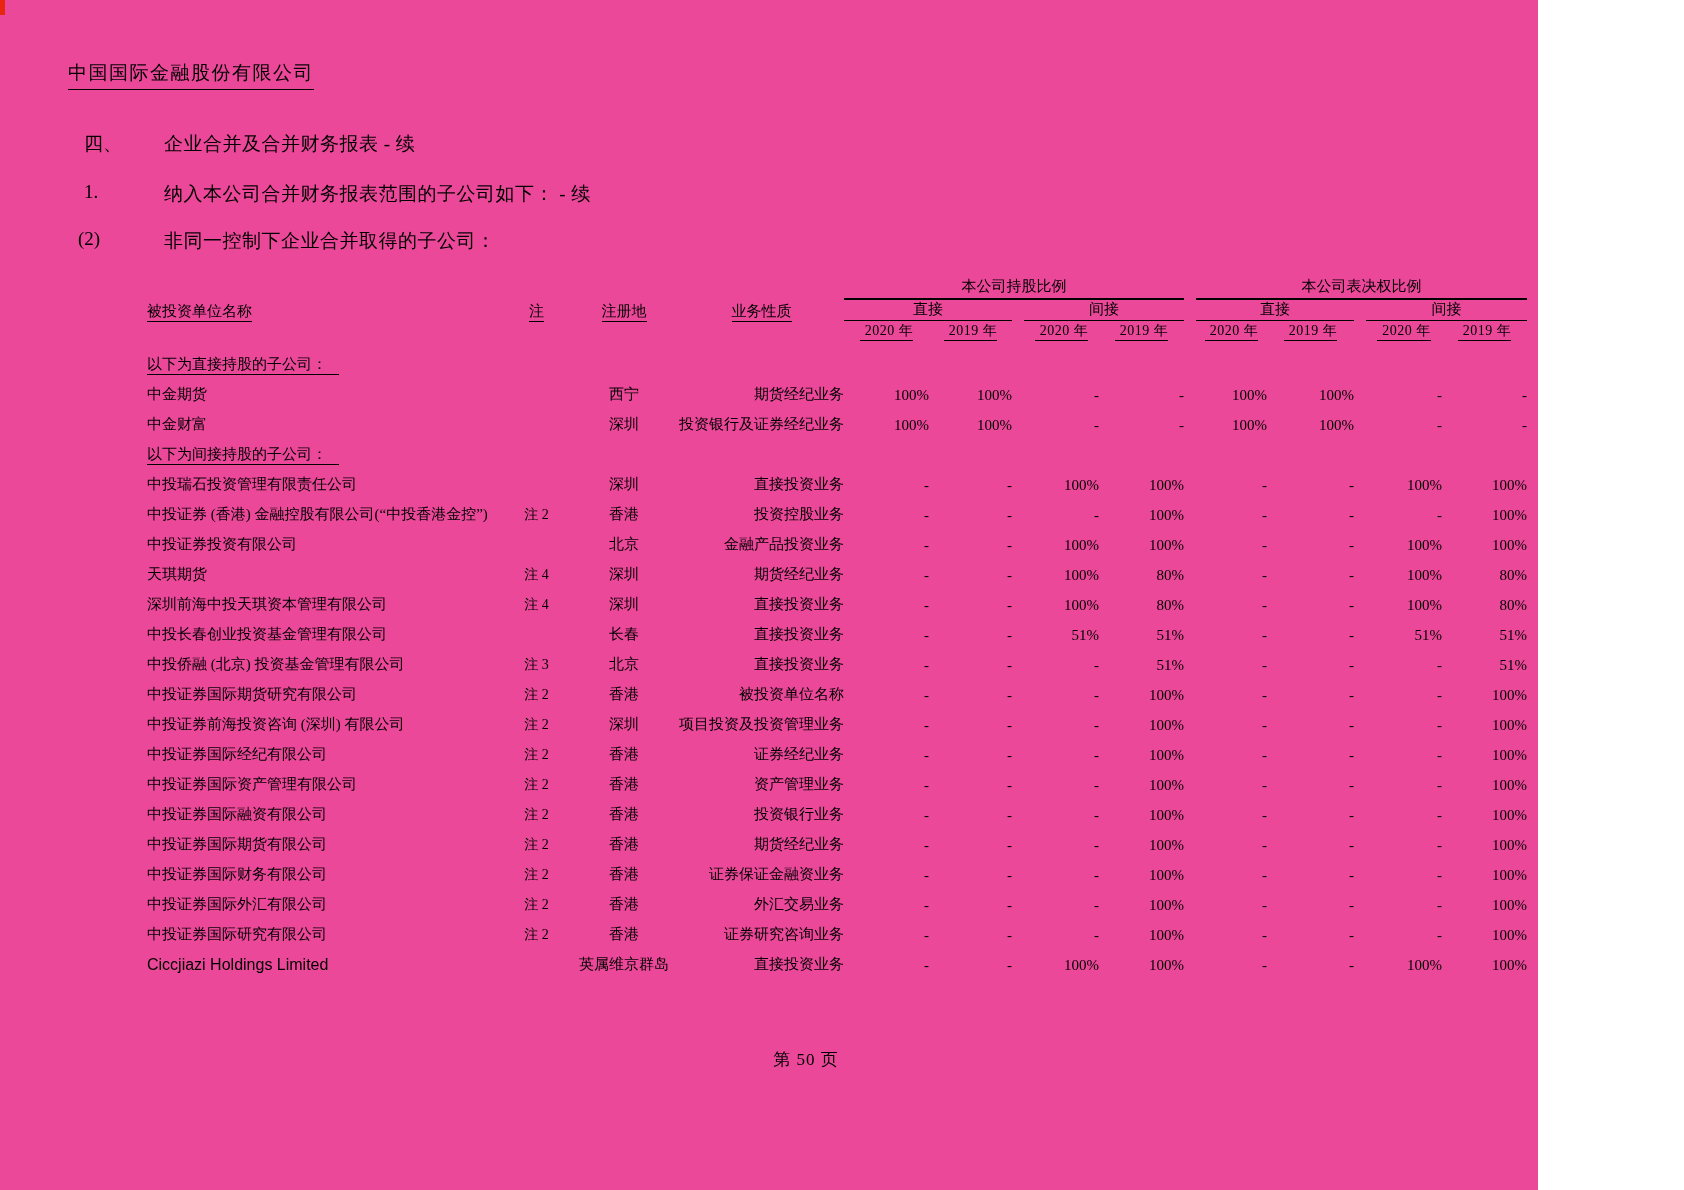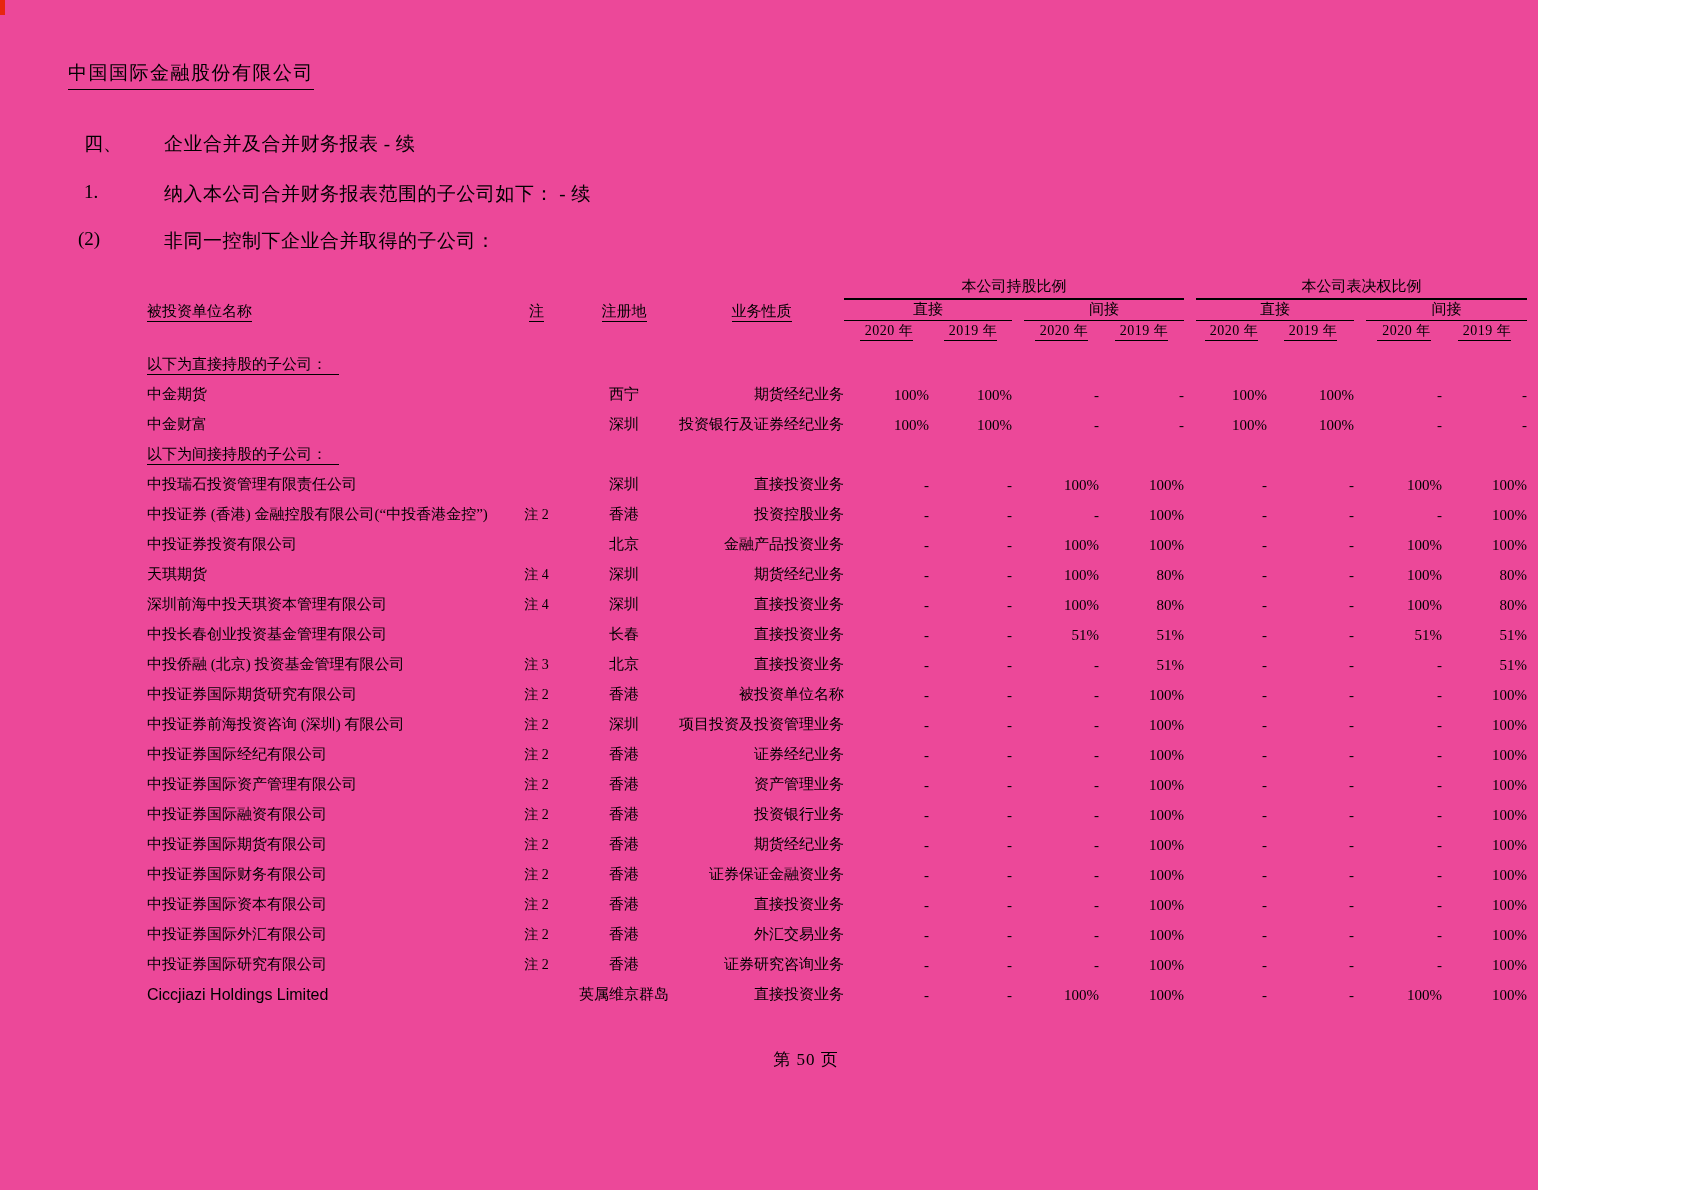--- a/index.html
+++ b/index.html
@@ -411,37 +411,20 @@
           <td class="c-num">-</td>
           <td class="c-num">100%</td>
           <td></td>
           <td class="c-num">-</td>
           <td class="c-num">-</td>
           <td></td>
           <td class="c-num">-</td>
           <td class="c-num">100%</td>
         </tr>
         <tr>
-          <td class="c-name">中投证券国际资本有限公司</td>
-          <td class="c-note">注 2</td>
-          <td class="c-reg">香港</td>
-          <td class="c-biz">直接投资业务</td>
-          <td class="c-num">-</td>
-          <td class="c-num">-</td>
-          <td></td>
-          <td class="c-num">-</td>
-          <td class="c-num">100%</td>
-          <td></td>
-          <td class="c-num">-</td>
-          <td class="c-num">-</td>
-          <td></td>
-          <td class="c-num">-</td>
-          <td class="c-num">100%</td>
-        </tr>
-        <tr>
           <td class="c-name">中投证券国际外汇有限公司</td>
           <td class="c-note">注 2</td>
           <td class="c-reg">香港</td>
           <td class="c-biz">外汇交易业务</td>
           <td class="c-num">-</td>
           <td class="c-num">-</td>
           <td></td>
           <td class="c-num">-</td>
           <td class="c-num">100%</td>
           <td></td>

